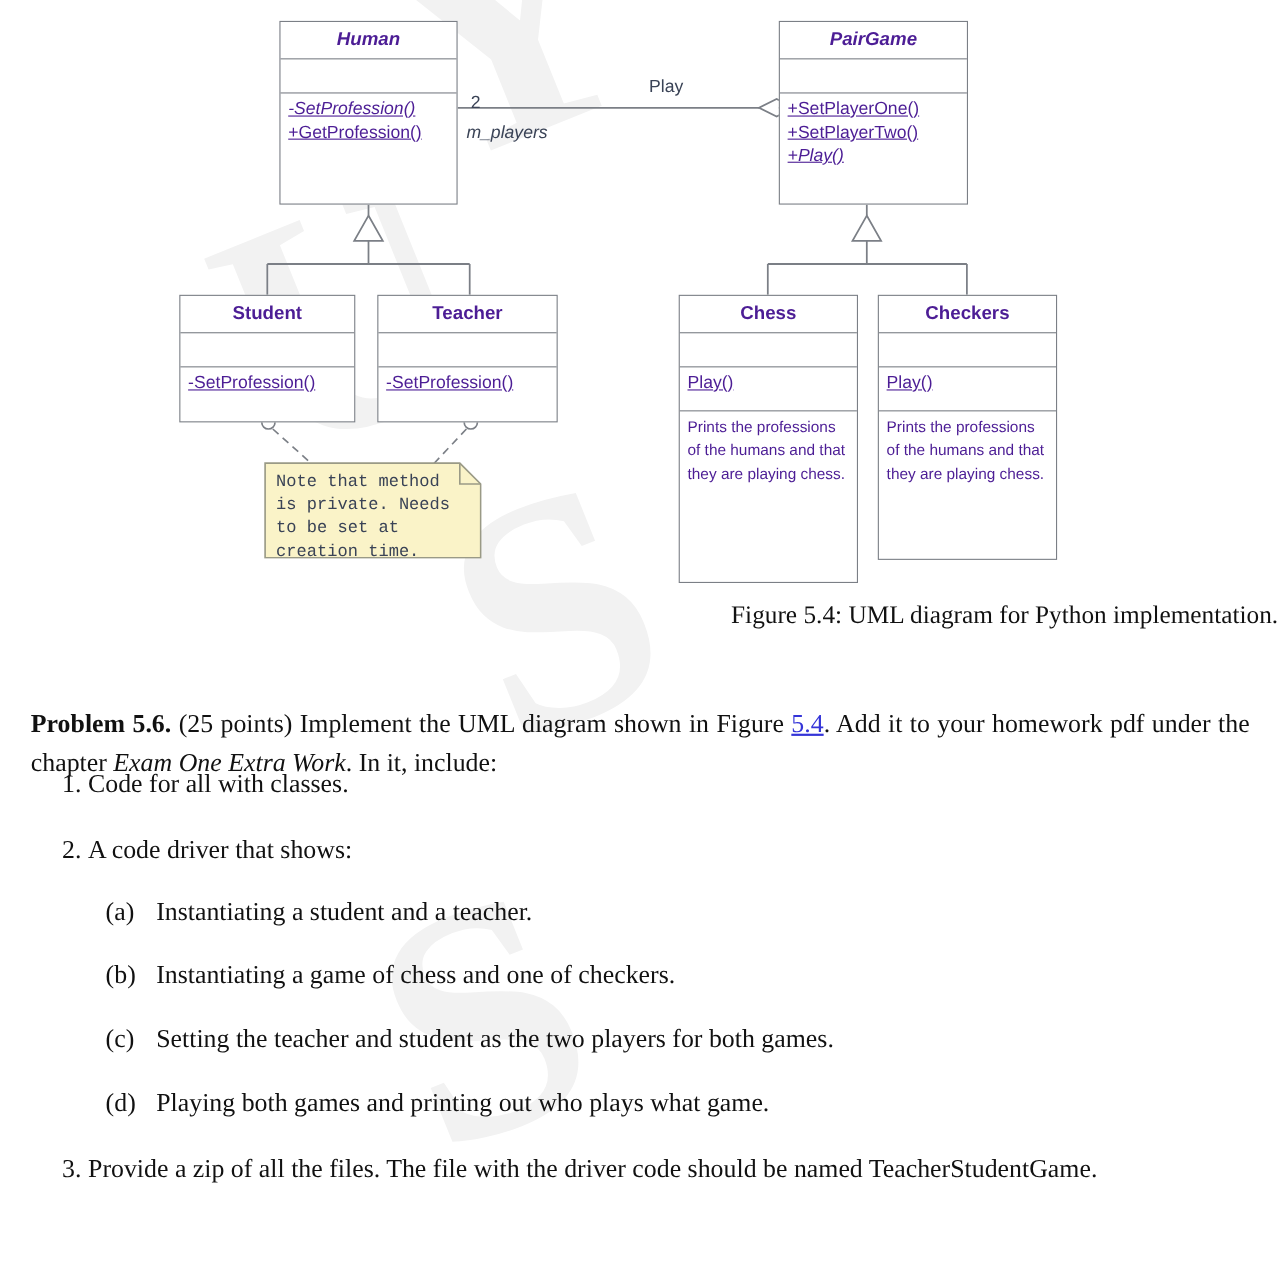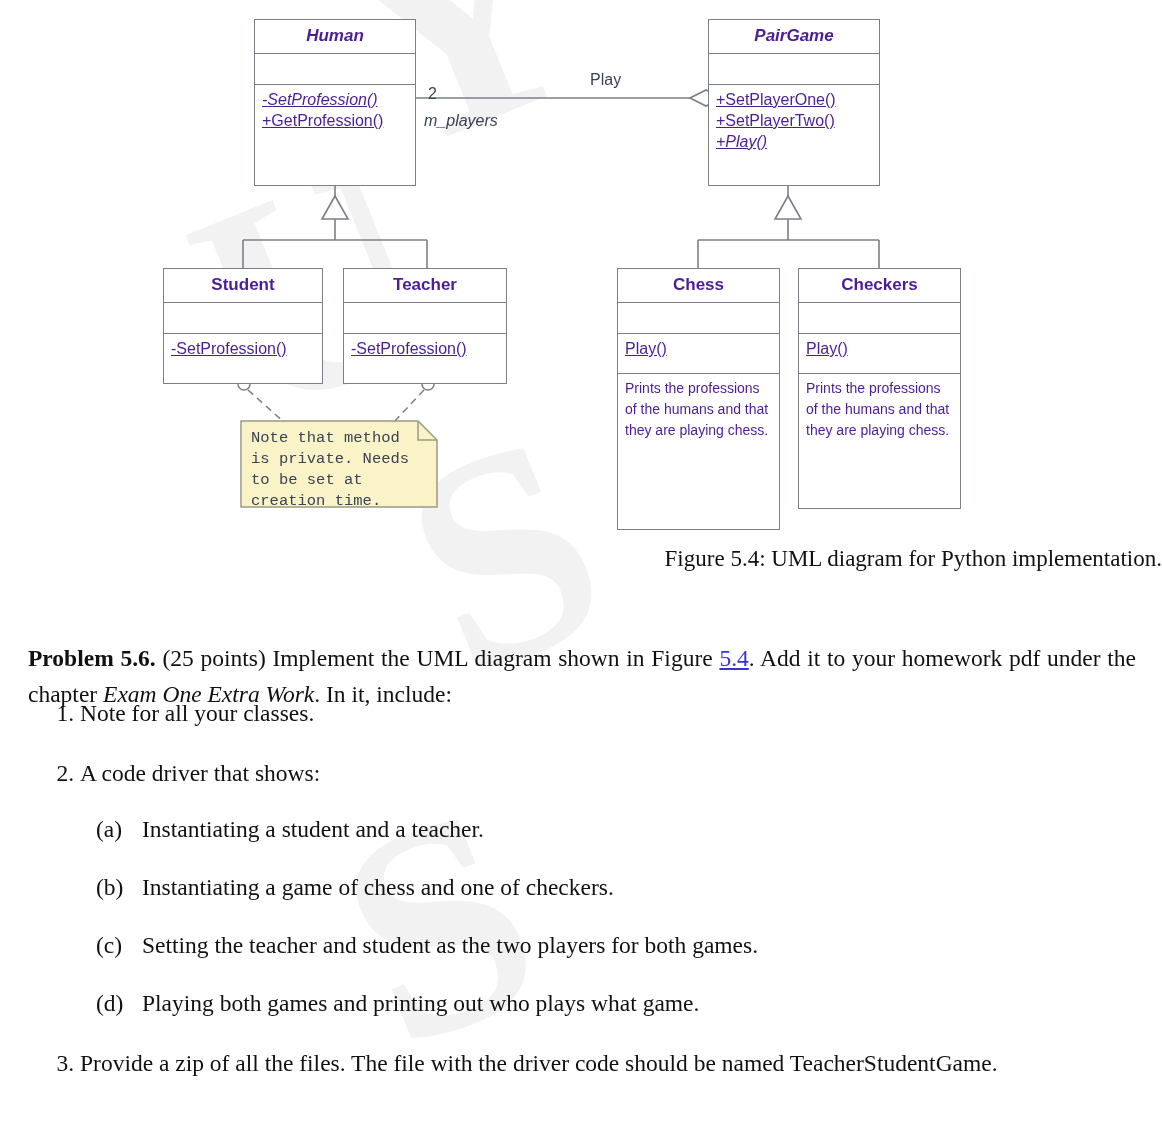--- a/index.html
+++ b/index.html
@@ -233,21 +233,21 @@
 
   <p class="problem">
     <b>Problem 5.6.</b>
     <span>(25 points)</span>
     <span>Implement the UML diagram shown in Figure </span><a class="link" href="#">5.4</a><span>. Add it to your homework pdf under the chapter </span><i>Exam One Extra Work</i><span>. In it, include:</span>
   </p>
 
   <ol class="lvl1">
     <li>
       <span class="marker">1.</span>
-      <span>Note for all your classes.</span>
+      <span>Code for all with classes.</span>
     </li>
 
     <li>
       <span class="marker">2.</span>
       <span>A code driver that shows:</span>
       <ol class="lvl2">
         <li>
           <span class="marker">(a)</span>
           <span>Instantiating a student and a teacher.</span>
         </li>

